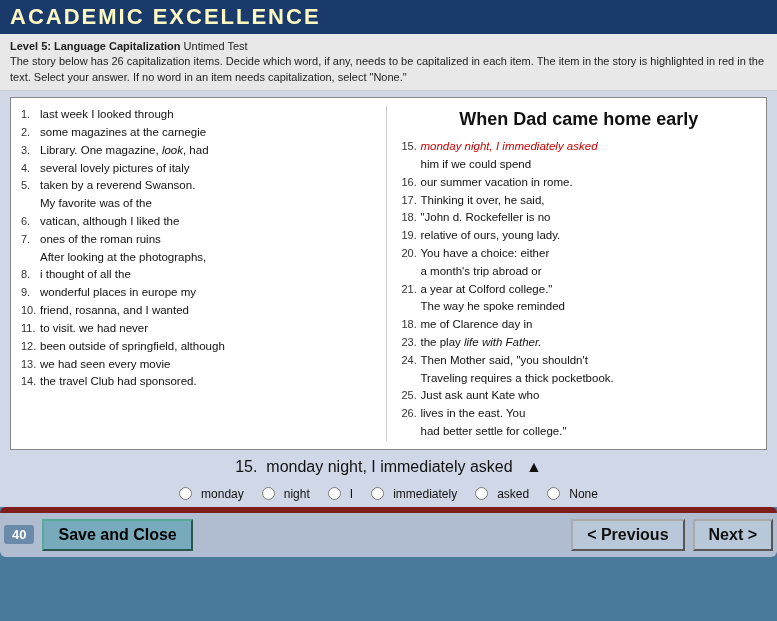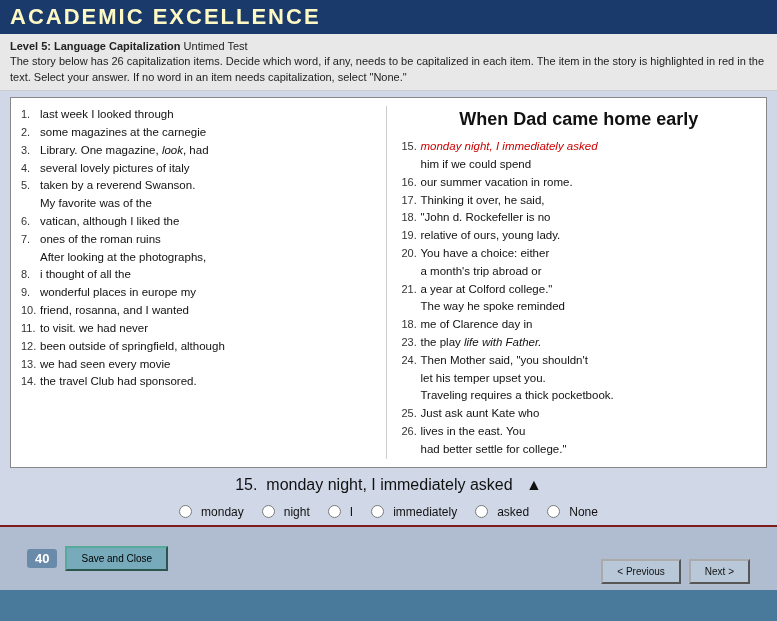--- a/index.html
+++ b/index.html
@@ -94,44 +94,45 @@
       cursor: pointer;
     }
     .radio-option input[type="radio"] {
       cursor: pointer;
     }
     .bottom-bar {
       background: #b0bcd0;
       display: flex;
       align-items: center;
       justify-content: space-between;
-      padding: 6px 27px;
-      border-top: 2px solid #7f1d1d;
+      padding: 6px 4px;
+      border-top: 6px solid #7f1d1d;
+      border-radius: 6px;
     }
     .score-badge {
       background: #6a8aaa;
       color: white;
       font-size: 13px;
       font-weight: bold;
       padding: 2px 8px;
       border-radius: 3px;
       min-width: 30px;
       text-align: center;
     }
     .btn {
       padding: 5px 14px;
-      font-size: 10px;
-      font-weight: normal;
+      font-size: 16px;
+      font-weight: bold;
       border: 2px outset #aaa;
       cursor: pointer;
       background: #c8d4e0;
       color: #111;
     }
     .btn-save { background: #7ab; color: #000; border-color: #5a9; }
-    .btn-nav { background: #b8c8d8; margin-top: 26px; }
+    .btn-nav { background: #b8c8d8; }
     .nav-group { display: flex; gap: 8px; }
   </style>
 </head>
 <body>
 
 <div class="header-bar">
   <span>ACADEMIC EXCELLENCE</span>
 </div>
 
 <div class="instruction-bar">
@@ -262,24 +263,20 @@
       <div class="passage-line">
         <span class="line-num">23.</span>
         <span>the play <em>life with Father.</em></span>
       </div>
       <div class="passage-line">
         <span class="line-num">24.</span>
         <span>Then Mother said, "you shouldn't</span>
       </div>
       <div class="passage-line">
         <span class="line-num"></span>
-        <span>let his temper upset you.</span>
-      </div>
-      <div class="passage-line">
-        <span class="line-num"></span>
         <span>Traveling requires a thick pocketbook.</span>
       </div>
       <div class="passage-line">
         <span class="line-num">25.</span>
         <span>Just ask aunt Kate who</span>
       </div>
       <div class="passage-line">
         <span class="line-num">26.</span>
         <span>lives in the east. You</span>
       </div>

